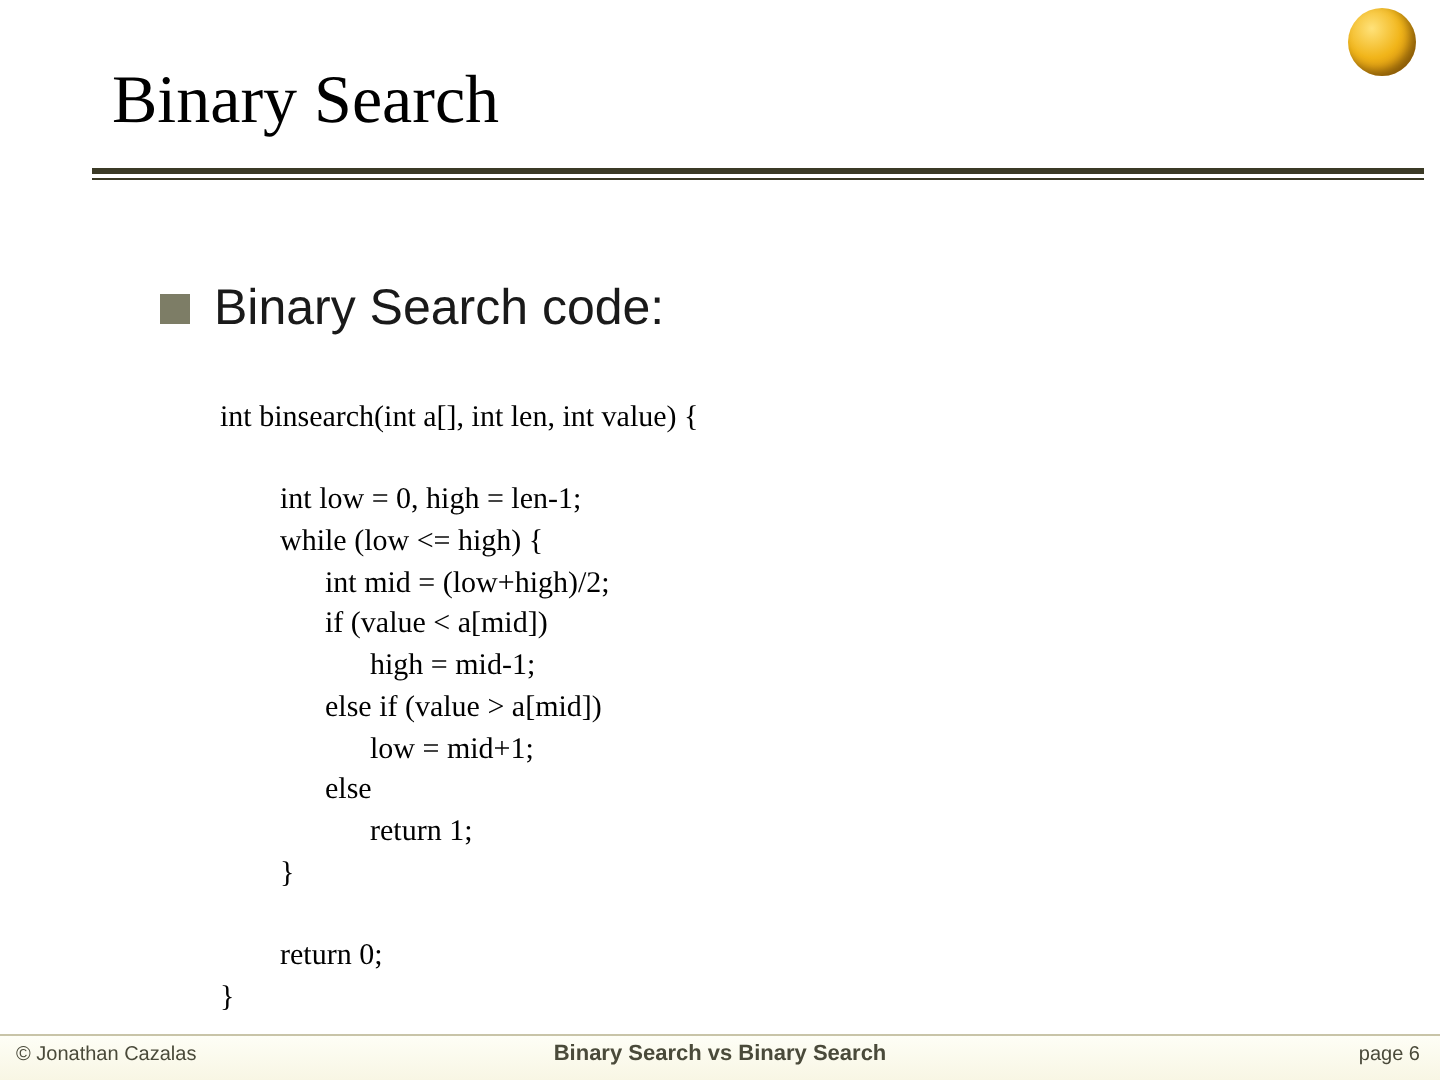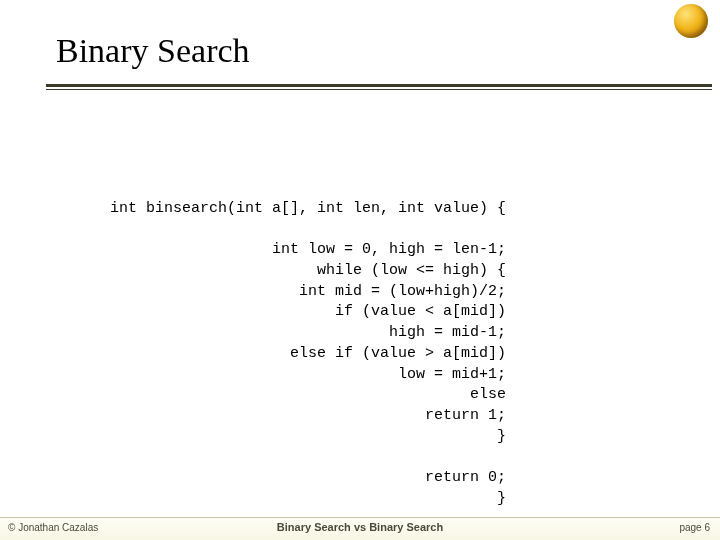--- a/index.html
+++ b/index.html
@@ -70,26 +70,25 @@
     width: 15px;
     height: 15px;
     background: #7d7d66;
     margin-right: 12px;
     flex-shrink: 0;
   }
   .code-block {
     position: absolute;
     left: 110px;
     top: 184px;
-    font-family: Liberation Mono, monospace;
+    font-family: Liberation Serif, serif;
     font-size: 15px;
     line-height: 1.38;
     white-space: pre;
     color: #000;
-    text-align: right;
   }
   .footer-bar {
     position: absolute;
     left: 0;
     right: 0;
     bottom: 0;
     height: 22px;
     border-top: 1px solid #c8c4a8;
     background: linear-gradient(#fefef6, #f8f6e4);
     font-family: Arial, Helvetica, sans-serif;
@@ -124,20 +123,24 @@
 
   <div class="logo"></div>
 
   <div class="title">Binary Search</div>
 
   <div class="title-underline">
     <div class="thick"></div>
     <div class="thin"></div>
   </div>
 
+  <div class="bullet-row">
+    <div class="bullet-box"></div>
+    <span>Binary Search code:</span>
+  </div>
 
   <pre class="code-block">int binsearch(int a[], int len, int value) {
 
         int low = 0, high = len-1;
         while (low &lt;= high) {
               int mid = (low+high)/2;
               if (value &lt; a[mid])
                     high = mid-1;
               else if (value &gt; a[mid])
                     low = mid+1;

